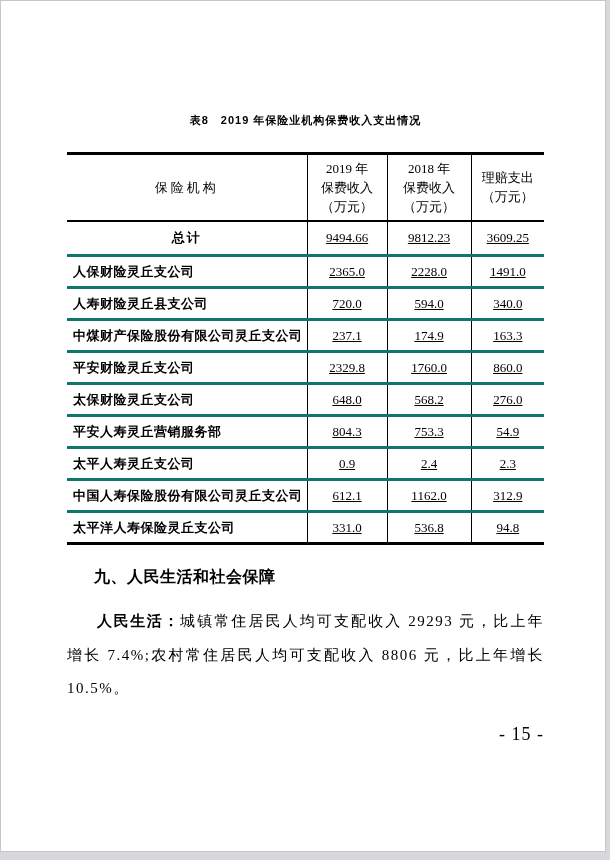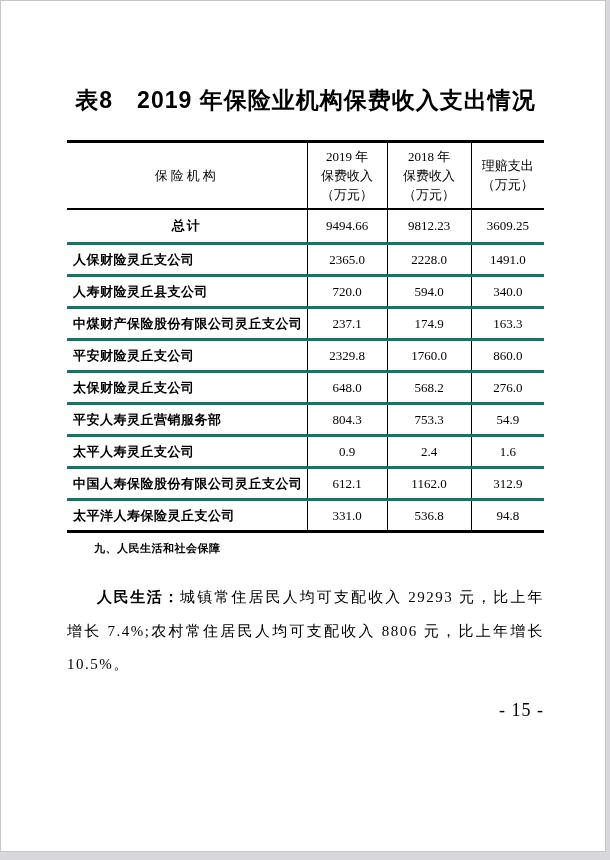--- a/index.html
+++ b/index.html
@@ -14,25 +14,25 @@
     width: 606px; height: 852px;
     background: #ffffff;
     border: 1px solid #c6c6c8;
     color: #000;
   }
   .content {
     margin-left: 66px;
     width: 477px;
   }
   .doc-title {
-    padding-top: 84px;
+    padding-top: 112px;
     text-align: center;
     font-family: "Liberation Sans", "DejaVu Sans", sans-serif;
     font-weight: bold;
-    font-size: 23px;
+    font-size: 11px;
     letter-spacing: 1px;
     color: #000;
   }
   table.premium-table {
     margin-top: 24px;
     width: 477px;
     border-collapse: collapse;
     border-top: 3px solid #000;
     border-bottom: 3px solid #000;
     font-size: 13px;
@@ -56,37 +56,37 @@
   .premium-table thead th.h-inst { letter-spacing: 3px; }
   .premium-table .v-line { border-left: 1px solid #000; }
   .premium-table tbody td { height: 32px; }
   .premium-table tbody tr + tr td { border-top: 3px solid #0f766e; }
   .premium-table td.name {
     text-align: left;
     padding-left: 6px;
     letter-spacing: 0.5px;
     font-weight: bold;
   }
-  .premium-table td.num { text-align: center; }
+  .premium-table td.num { text-align: center; text-decoration: underline; }
   .premium-table tr.total-row td { height: 35px; }
   .premium-table tr.total-row td.name {
     text-align: center;
     padding-left: 0;
     letter-spacing: 2px;
   }
   .section-heading {
-    margin-top: 8px;
+    margin-top: 22px;
     margin-left: 27px;
     font-family: "Liberation Sans", "DejaVu Sans", sans-serif;
     font-weight: bold;
-    font-size: 11px;
+    font-size: 16px;
     letter-spacing: 0.5px;
   }
   .body-para {
-    margin-top: 24px;
+    margin-top: 16px;
     font-size: 15px;
     line-height: 33.5px;
     letter-spacing: 1.5px;
     text-align: justify;
     text-indent: 2em;
   }
   .body-para .lead {
     font-weight: bold;
     font-family: "Liberation Sans", "DejaVu Sans", sans-serif;
     letter-spacing: 1px;
@@ -166,21 +166,21 @@
         <tr>
           <td class="name">平安人寿灵丘营销服务部</td>
           <td class="num v-line">804.3</td>
           <td class="num v-line">753.3</td>
           <td class="num v-line">54.9</td>
         </tr>
         <tr>
           <td class="name">太平人寿灵丘支公司</td>
           <td class="num v-line">0.9</td>
           <td class="num v-line">2.4</td>
-          <td class="num v-line">1.6</td>
+          <td class="num v-line">2.3</td>
         </tr>
         <tr>
           <td class="name">中国人寿保险股份有限公司灵丘支公司</td>
           <td class="num v-line">612.1</td>
           <td class="num v-line">1162.0</td>
           <td class="num v-line">312.9</td>
         </tr>
         <tr>
           <td class="name">太平洋人寿保险灵丘支公司</td>
           <td class="num v-line">331.0</td>

